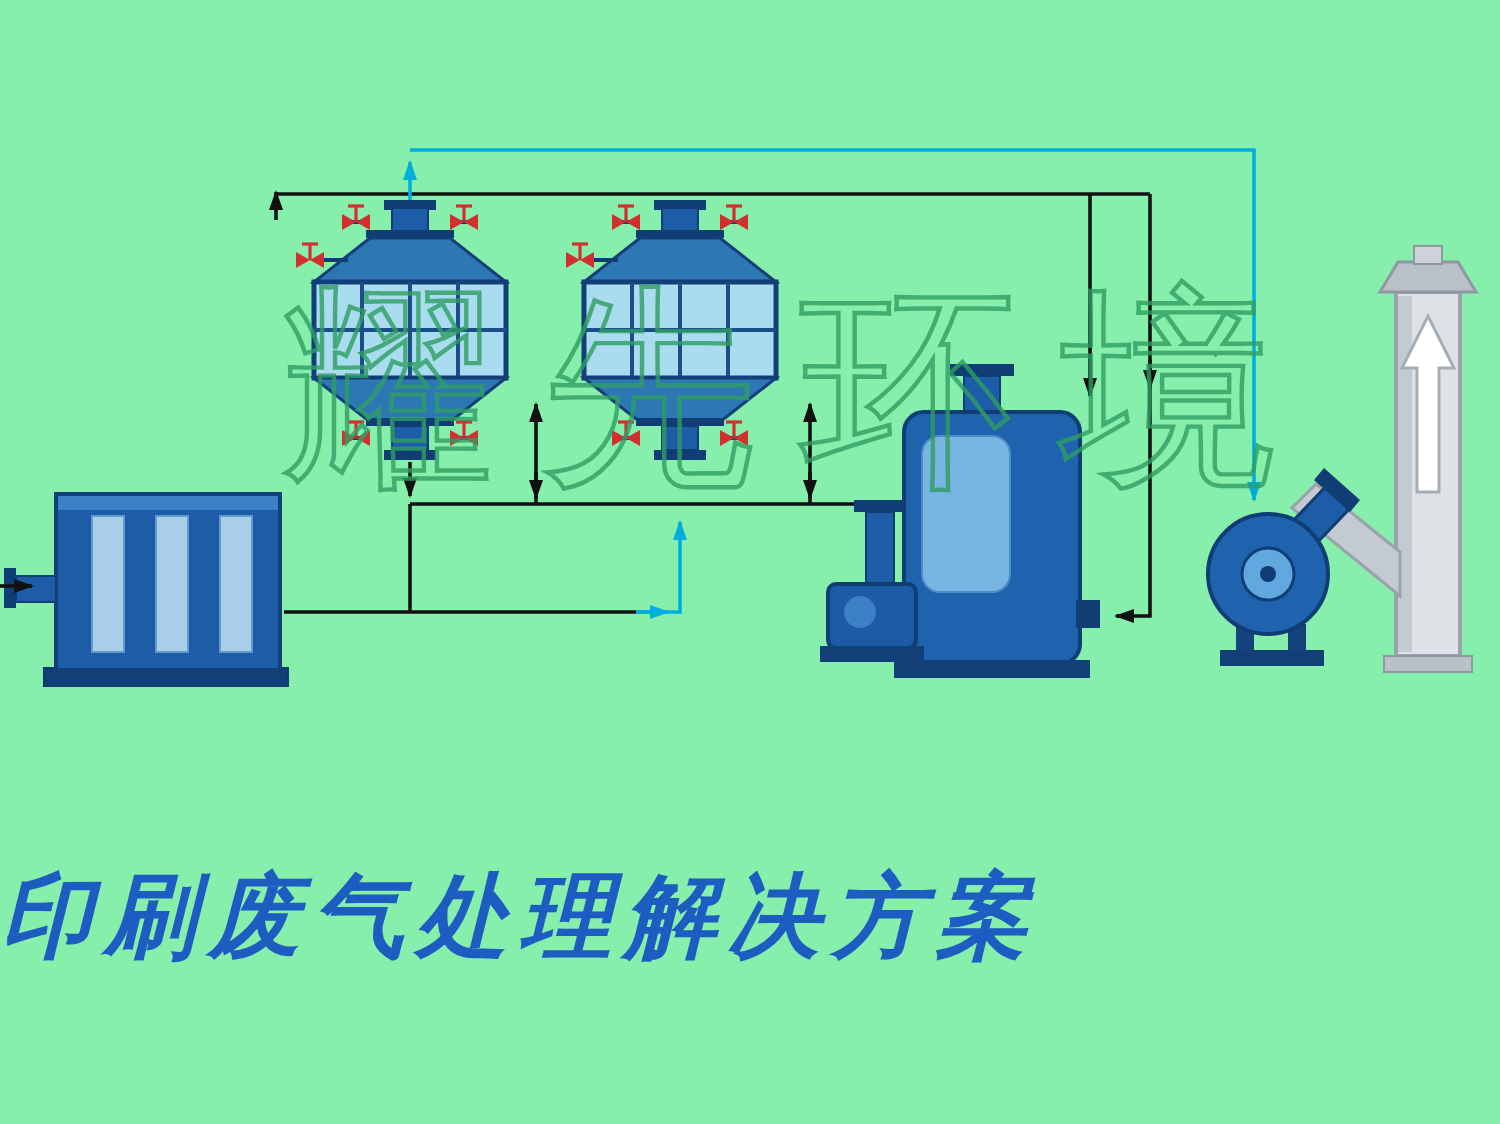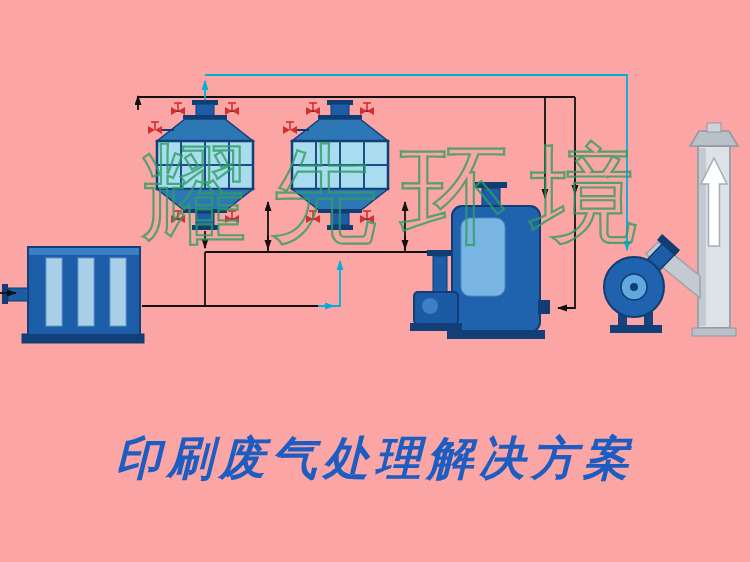--- a/index.html
+++ b/index.html
@@ -1,27 +1,26 @@
 <!DOCTYPE html>
 <html lang="zh"><head>
 <meta charset="utf-8">
 <style>
   html,body{margin:0;padding:0;background:#fff;}
   .stage{
     position:relative;
     width:750px;height:562px;
-    background:#fca5a5;
+    background:#86efac;
     overflow:hidden;
     font-family:"DejaVu Sans","Liberation Sans",sans-serif;
   }
   .stage svg{position:absolute;left:0;top:0;}
   .title{
     position:absolute;
     left:0;top:428px;width:750px;
-    text-align:center;
     font-family:"DejaVu Serif","Liberation Serif",serif;
     font-weight:bold;
     font-style:italic;
     font-size:46px;
     letter-spacing:6px;
     color:#1d5dc2;
     white-space:nowrap;
   }
 </style>
 </head>

